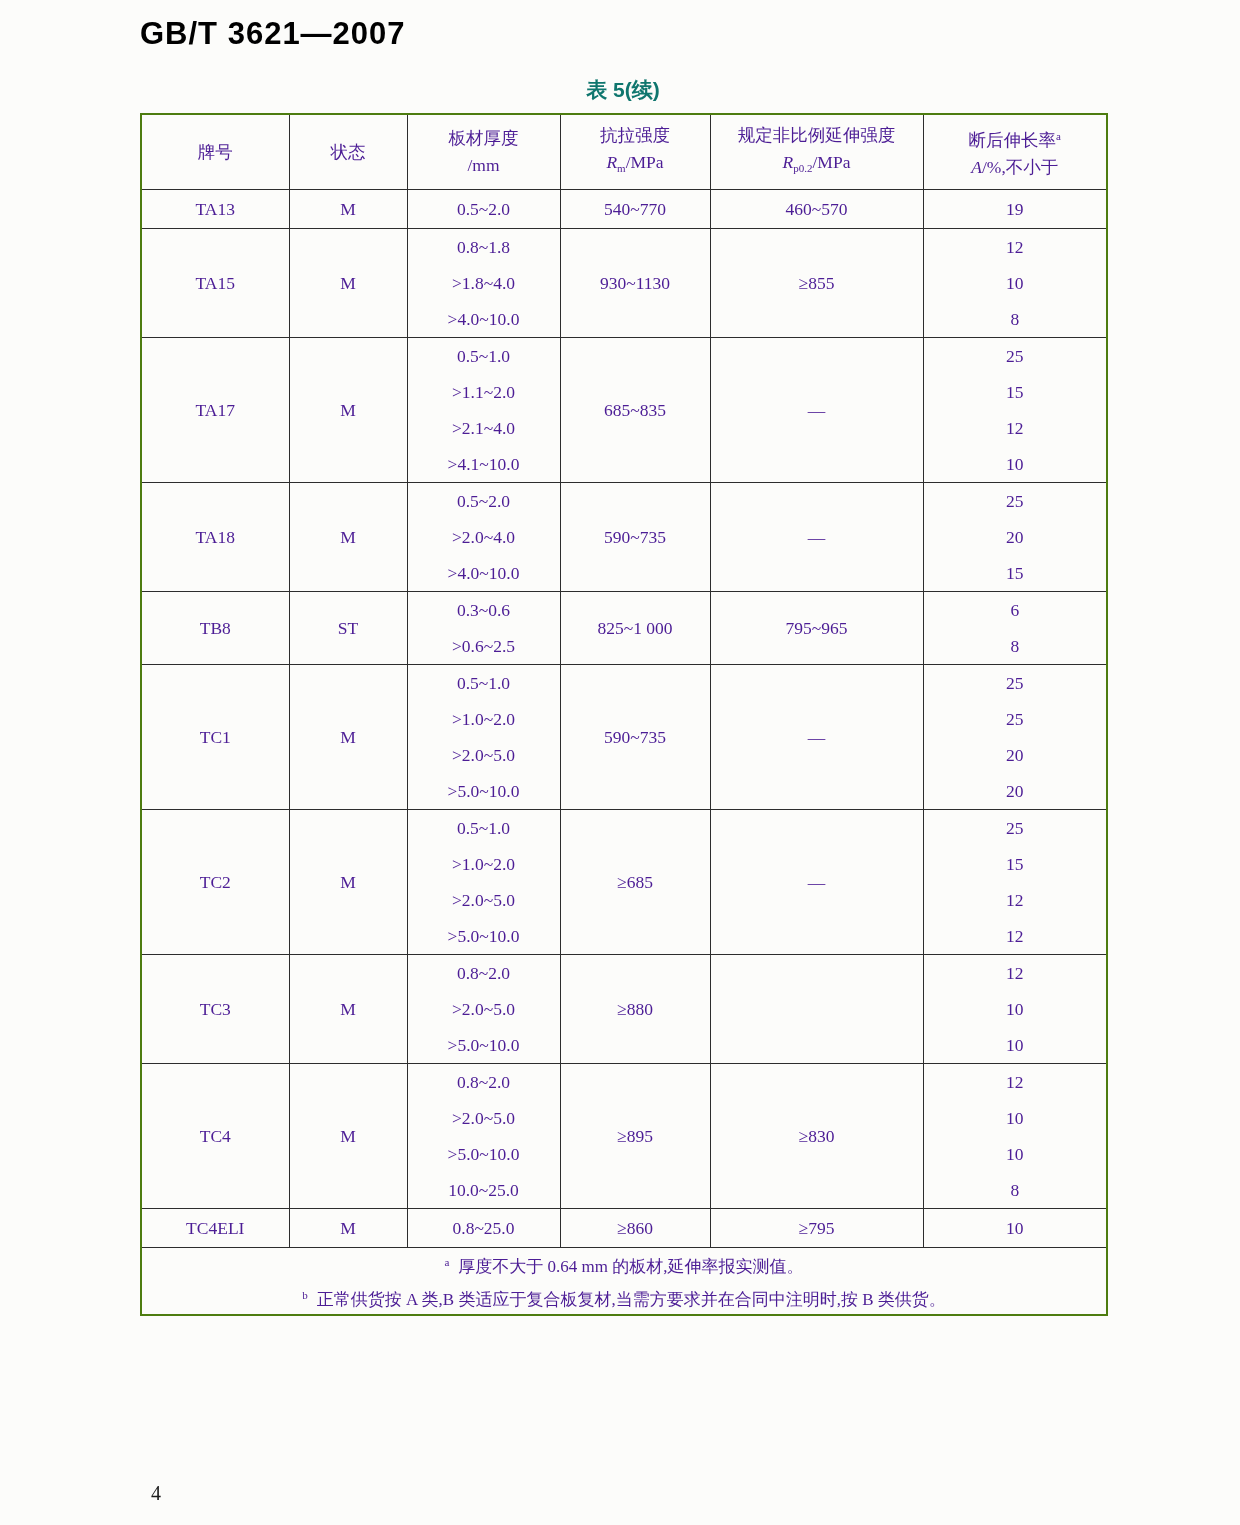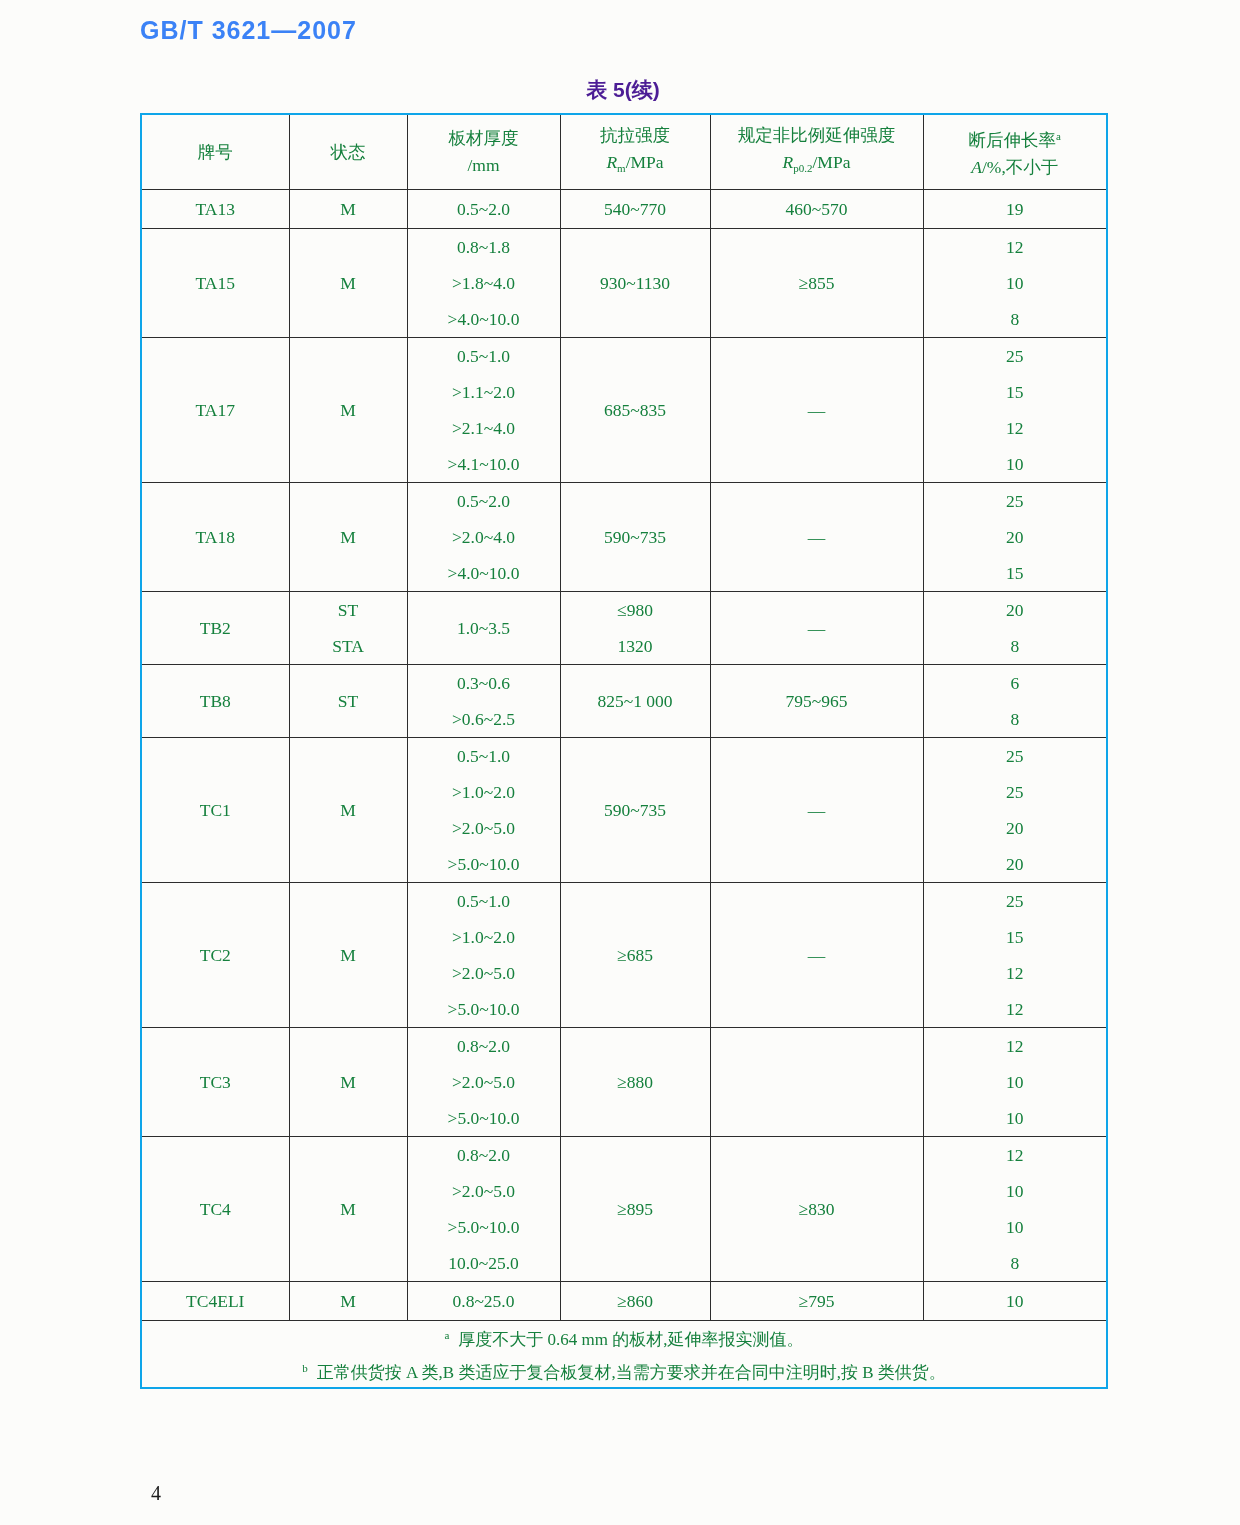--- a/index.html
+++ b/index.html
@@ -10,33 +10,33 @@
     color:#161616;
   }
   .page {
     position:relative; width:1240px; height:1525px;
     background:#fcfcfa;
     overflow:hidden;
   }
   .doc-code {
     position:absolute; left:140px; top:16px;
     font-family:"Liberation Sans", "DejaVu Sans", sans-serif;
-    font-weight:bold; font-size:25px; letter-spacing:1px; color:#3b82f6;
+    font-weight:bold; font-size:31px; letter-spacing:1px; color:#000000;
   }
   .table-title {
     position:absolute; left:140px; top:76px; width:966px;
     text-align:center;
     font-family:"Liberation Sans", "DejaVu Sans", sans-serif;
-    font-weight:bold; font-size:21px; color:#4c1d95;
+    font-weight:bold; font-size:21px; color:#0f766e;
   }
   table.spec {
     position:absolute; left:140px; top:113px; width:966px;
     border-collapse:collapse; table-layout:fixed;
-    font-size:17.5px; color:#15803d;
-    border:2px solid #0ea5e9;
+    font-size:17.5px; color:#4c1d95;
+    border:2px solid #4d7c0f;
   }
   table.spec th, table.spec td {
     border:1px solid #2d2d2d;
     text-align:center; vertical-align:middle;
     padding:0; font-weight:normal;
   }
   thead th { height:74px; }
   .hline { line-height:27px; }
   table.spec sub { font-size:11px; vertical-align:-4px; }
   table.spec sup { font-size:11px; vertical-align:6px; }
@@ -151,37 +151,20 @@
           </td>
           <td>590~735</td>
           <td>—</td>
           <td>
             <div class="cl">25</div>
             <div class="cl">20</div>
             <div class="cl">15</div>
           </td>
         </tr>
         <tr>
-          <td>TB2</td>
-          <td>
-            <div class="cl">ST</div>
-            <div class="cl">STA</div>
-          </td>
-          <td>1.0~3.5</td>
-          <td>
-            <div class="cl">≤980</div>
-            <div class="cl">1320</div>
-          </td>
-          <td>—</td>
-          <td>
-            <div class="cl">20</div>
-            <div class="cl">8</div>
-          </td>
-        </tr>
-        <tr>
           <td>TB8</td>
           <td>ST</td>
           <td>
             <div class="cl">0.3~0.6</div>
             <div class="cl">&gt;0.6~2.5</div>
           </td>
           <td>825~1 000</td>
           <td>795~965</td>
           <td>
             <div class="cl">6</div>

